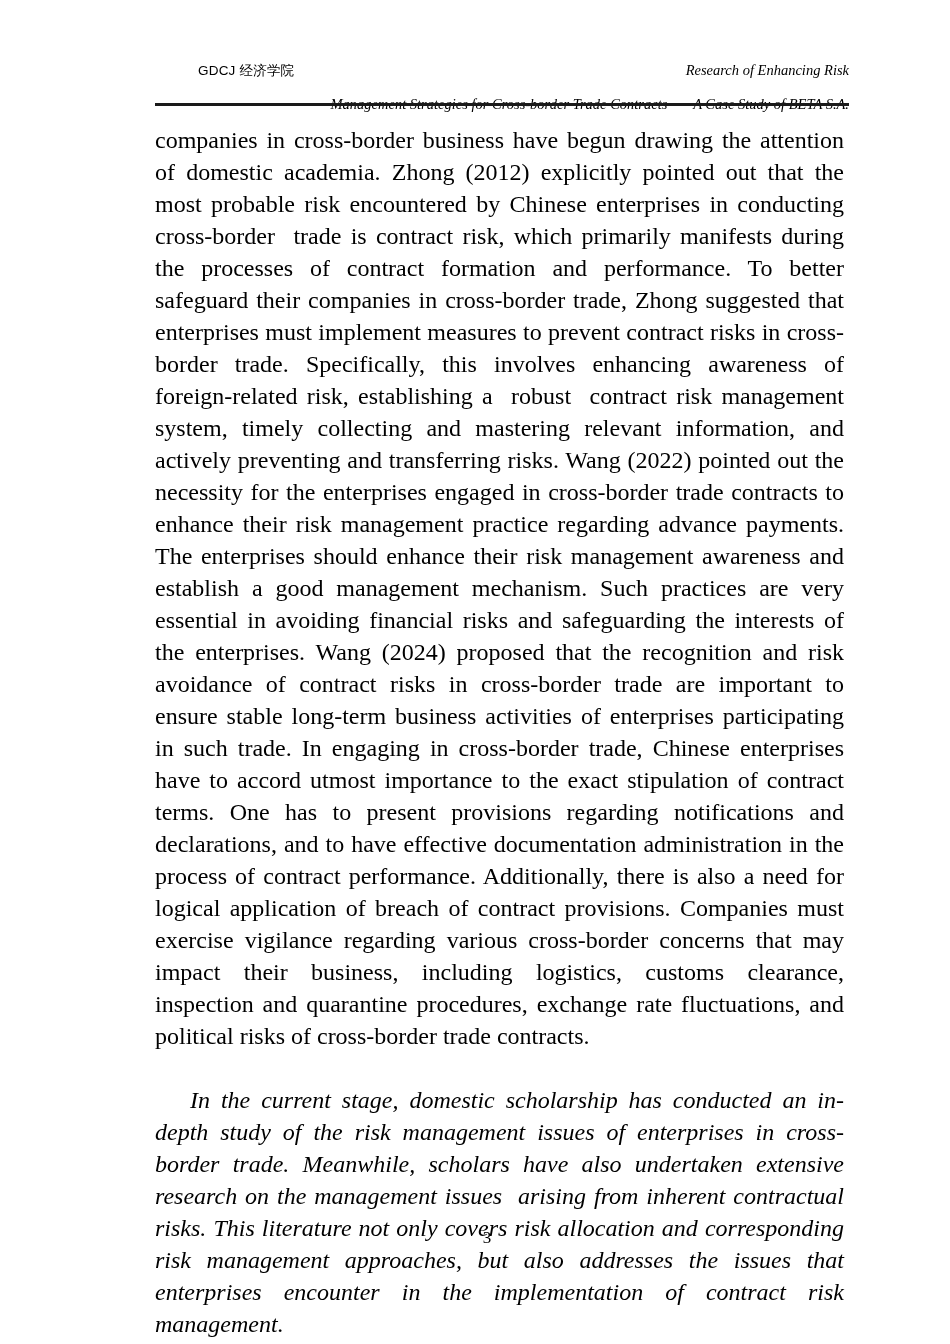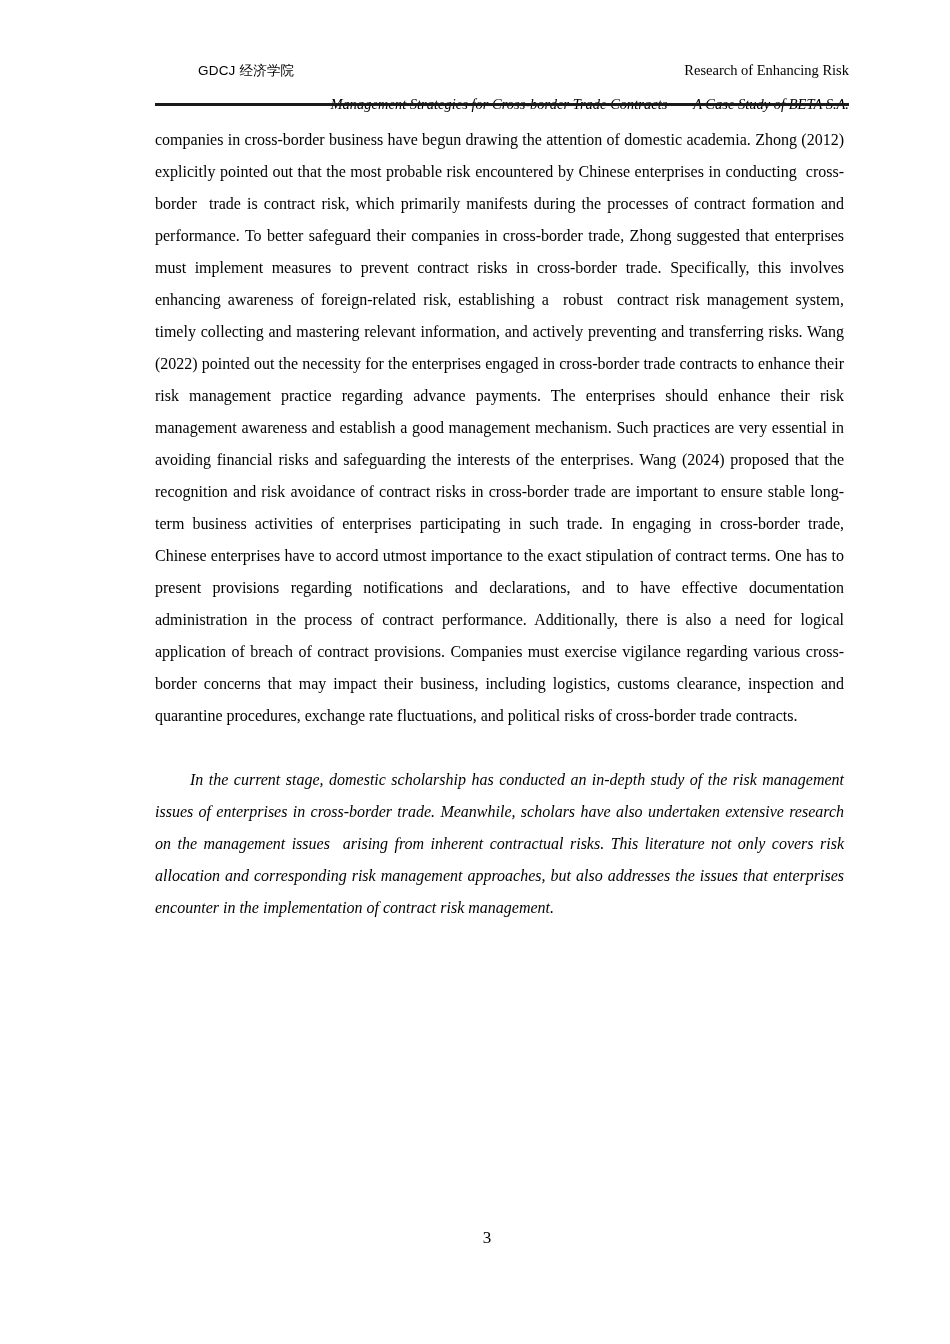--- a/index.html
+++ b/index.html
@@ -38,20 +38,21 @@
     width: 100%;
   }
   .header-left {
     font-family: "Liberation Sans", "DejaVu Sans", sans-serif;
     font-size: 13.5px;
     letter-spacing: 0.2px;
     white-space: nowrap;
     padding-left: 43px;
   }
   .header-right {
+    font-style: italic;
     font-size: 14.5px;
     white-space: nowrap;
   }
   .header-row2 {
     text-align: right;
     font-style: italic;
     font-size: 14.5px;
     white-space: nowrap;
     margin-top: 16px;
   }
@@ -66,21 +67,21 @@
 
   
   .body-text {
     position: absolute;
     left: 143px;
     top: 124px;
     width: 694px;
   }
   .para {
     margin: 0 5px 0 0;
-    font-size: 16px;
+    font-size: 24px;
     line-height: 32px;
     text-align: justify;
     text-justify: inter-word;
     hyphens: none;
     white-space: pre-wrap;
   }
   .para.indent {
     text-indent: 35px;
     font-style: italic;
   }

